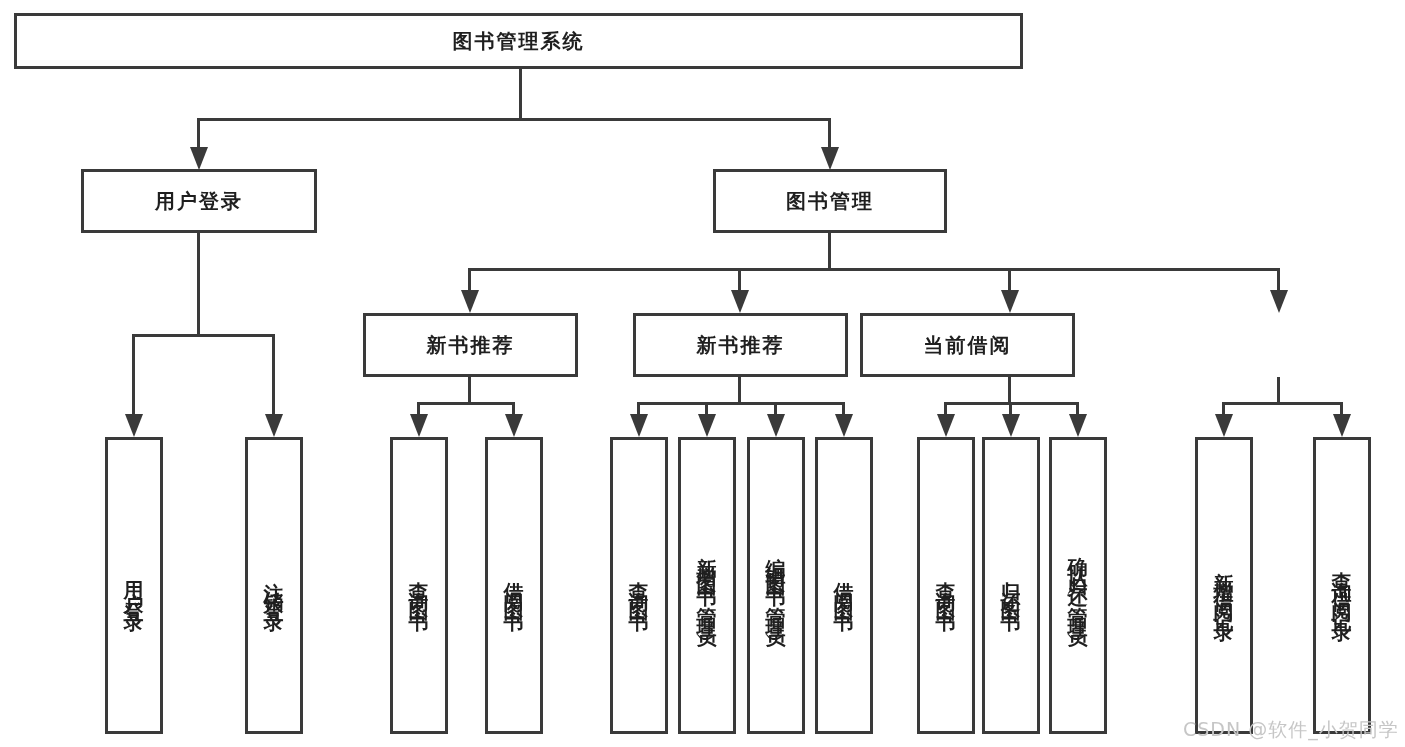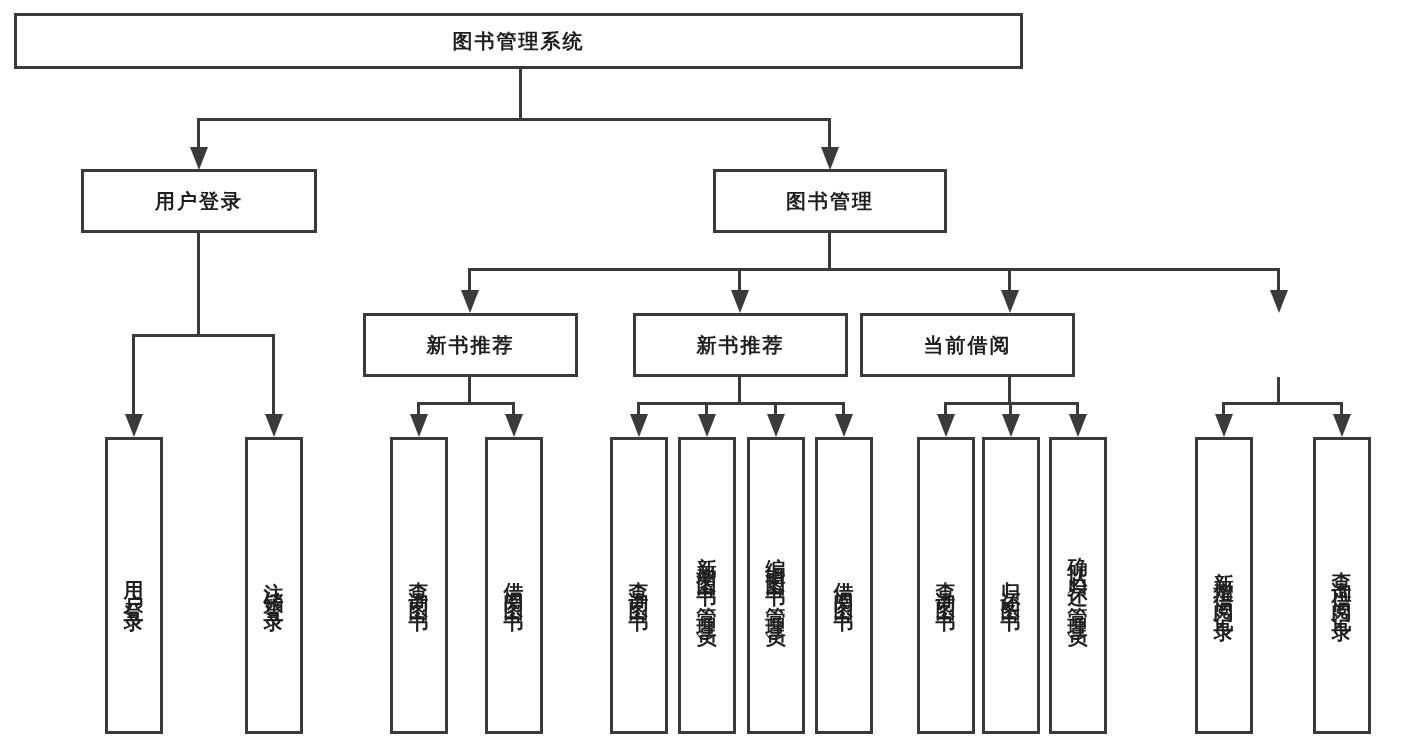--- a/index.html
+++ b/index.html
@@ -166,14 +166,15 @@
   </div>
 
   <div class="node leaf" style="left:1195px;top:437px;width:58px;height:297px">
     <span class="vtext">新增借阅记录</span>
   </div>
 
   <div class="node leaf" style="left:1313px;top:437px;width:58px;height:297px">
     <span class="vtext">查询借阅记录</span>
   </div>
 
+  <div class="watermark">CSDN @软件_小贺同学</div>
 
 </div>
 
 </body></html>

